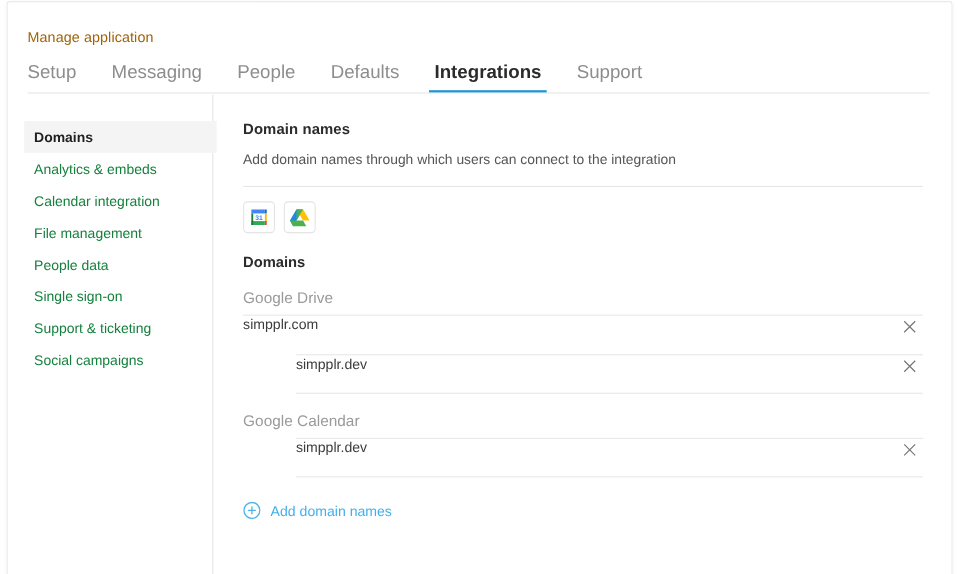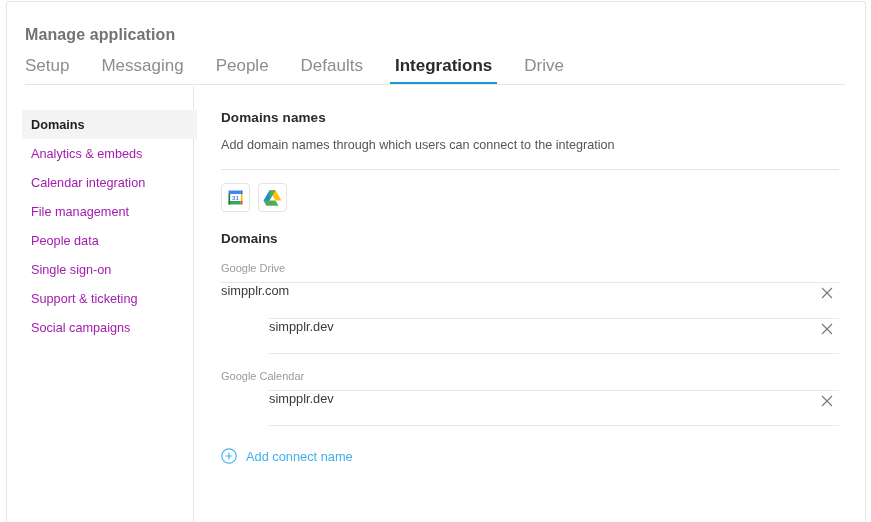--- a/index.html
+++ b/index.html
@@ -24,23 +24,23 @@
     border-radius: 3px 3px 0 0;
     box-shadow: 0 1px 3px rgba(0,0,0,0.06);
     overflow: hidden;
   }
 
   
   .page-title {
     position: absolute;
     left: 18px;
     top: 24px;
-    font-size: 16px;
-    font-weight: bold;
-    color: #737373;
+    font-size: 13px;
+    font-weight: normal;
+    color: #a16207;
     letter-spacing: 0.1px;
   }
 
   .tabbar {
     position: absolute;
     left: 18px;
     top: 57px;
     width: 820px;
     height: 26px;
     border-bottom: 1px solid #e6e6e6;
@@ -88,21 +88,21 @@
     padding-top: 24px;
   }
   .side-item {
     height: 29px;
     display: flex;
     align-items: center;
     padding-left: 9px;
     margin: 0 0 0 15px;
     width: 175px;
     font-size: 12.7px;
-    color: #a21caf;
+    color: #15803d;
     cursor: pointer;
   }
   .side-item.active {
     background: #f4f4f4;
     color: #1f1f1f;
     font-weight: bold;
   }
 
   
   .main {
@@ -153,21 +153,21 @@
 
   .domains-title {
     margin-top: 19px;
     font-size: 13.4px;
     font-weight: bold;
     color: #2b2b2b;
   }
 
   .group-label {
     margin-top: 16px;
-    font-size: 11px;
+    font-size: 14px;
     color: #9a9a9a;
     padding-bottom: 8px;
   }
 
   .domain-row {
     height: 36px;
     display: flex;
     justify-content: space-between;
     border-top: 1px solid #e8e8e8;
     padding-right: 2px;
@@ -211,21 +211,21 @@
 <div id="app-card">
 
   <div class="page-title">Manage application</div>
 
   <div class="tabbar">
     <div class="tab">Setup</div>
     <div class="tab">Messaging</div>
     <div class="tab">People</div>
     <div class="tab">Defaults</div>
     <div class="tab active">Integrations</div>
-    <div class="tab">Drive</div>
+    <div class="tab">Support</div>
   </div>
 
   <div class="body-split">
 
     <div class="sidebar">
       <div class="side-item active">
           <span>Domains</span>
         </div>
       <div class="side-item">
           <span>Analytics &amp; embeds</span>
@@ -245,21 +245,21 @@
       <div class="side-item">
           <span>Support &amp; ticketing</span>
         </div>
       <div class="side-item">
           <span>Social campaigns</span>
         </div>
     </div>
 
     <div class="main">
 
-      <div class="section-title">Domains names</div>
+      <div class="section-title">Domain names</div>
       <div class="section-desc">Add domain names through which users can connect to the integration</div>
       <div class="hr"></div>
 
 
       <div class="icon-row">
         <div class="icon-tile">
           <span>
             <svg width="21" height="21" viewBox="0 0 24 24">
               <rect x="4" y="4" width="16" height="16" fill="#ffffff"></rect>
               <path d="M4 4h14v4H4z" fill="#4285f4"></path>
@@ -324,18 +324,18 @@
         </div>
       </div>
 
       <div class="add-link">
         <span class="plus-icon">
           <svg width="16" height="16" viewBox="0 0 16 16">
             <circle cx="8" cy="8" r="7.2" fill="none" stroke="#4cb3ec" stroke-width="1.2"></circle>
             <path d="M8 4.4v7.2 M4.4 8h7.2" stroke="#4cb3ec" stroke-width="1.2" fill="none"></path>
           </svg>
         </span>
-        <span class="add-label">Add connect name</span>
+        <span class="add-label">Add domain names</span>
       </div>
 
     </div>
   </div>
 </div>
 
 </body></html>

